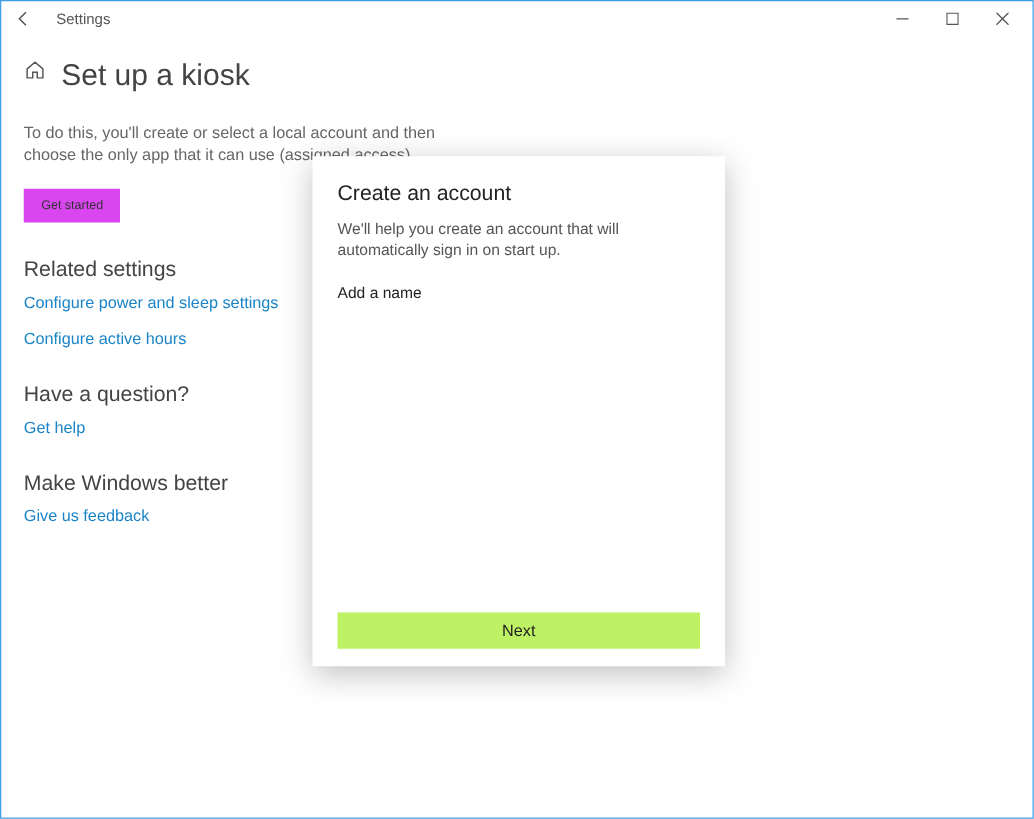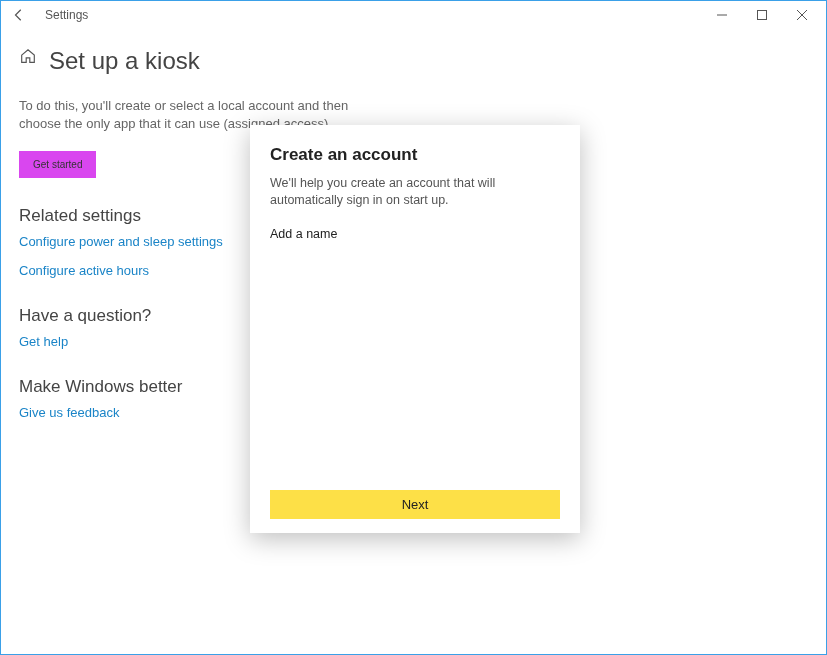--- a/index.html
+++ b/index.html
@@ -93,21 +93,21 @@
     width: 330px;
     height: 408px;
     background: #fff;
     box-shadow: 0 6px 24px rgba(0,0,0,0.25);
     padding: 20px 20px 14px 20px;
     display: flex;
     flex-direction: column;
   }
   .dialog-title {
     font-size: 17px;
-    font-weight: 700;
+    font-weight: 400;
     color: #222;
     margin-bottom: 10px;
   }
   .dialog-desc {
     font-size: 12.5px;
     color: #555;
     line-height: 1.35;
     margin-bottom: 18px;
   }
   .field-label {
@@ -124,21 +124,21 @@
     outline: none;
   }
   .dialog-buttons {
     margin-top: auto;
     display: flex;
     gap: 6px;
   }
   .dlg-btn {
     flex: 1;
     border: none;
-    background: #fde047;
+    background: #bef264;
     color: #222;
     font-size: 13px;
     padding: 7px 0;
     cursor: pointer;
   }
 </style>
 </head>
 <body>
 
 <div class="titlebar">

